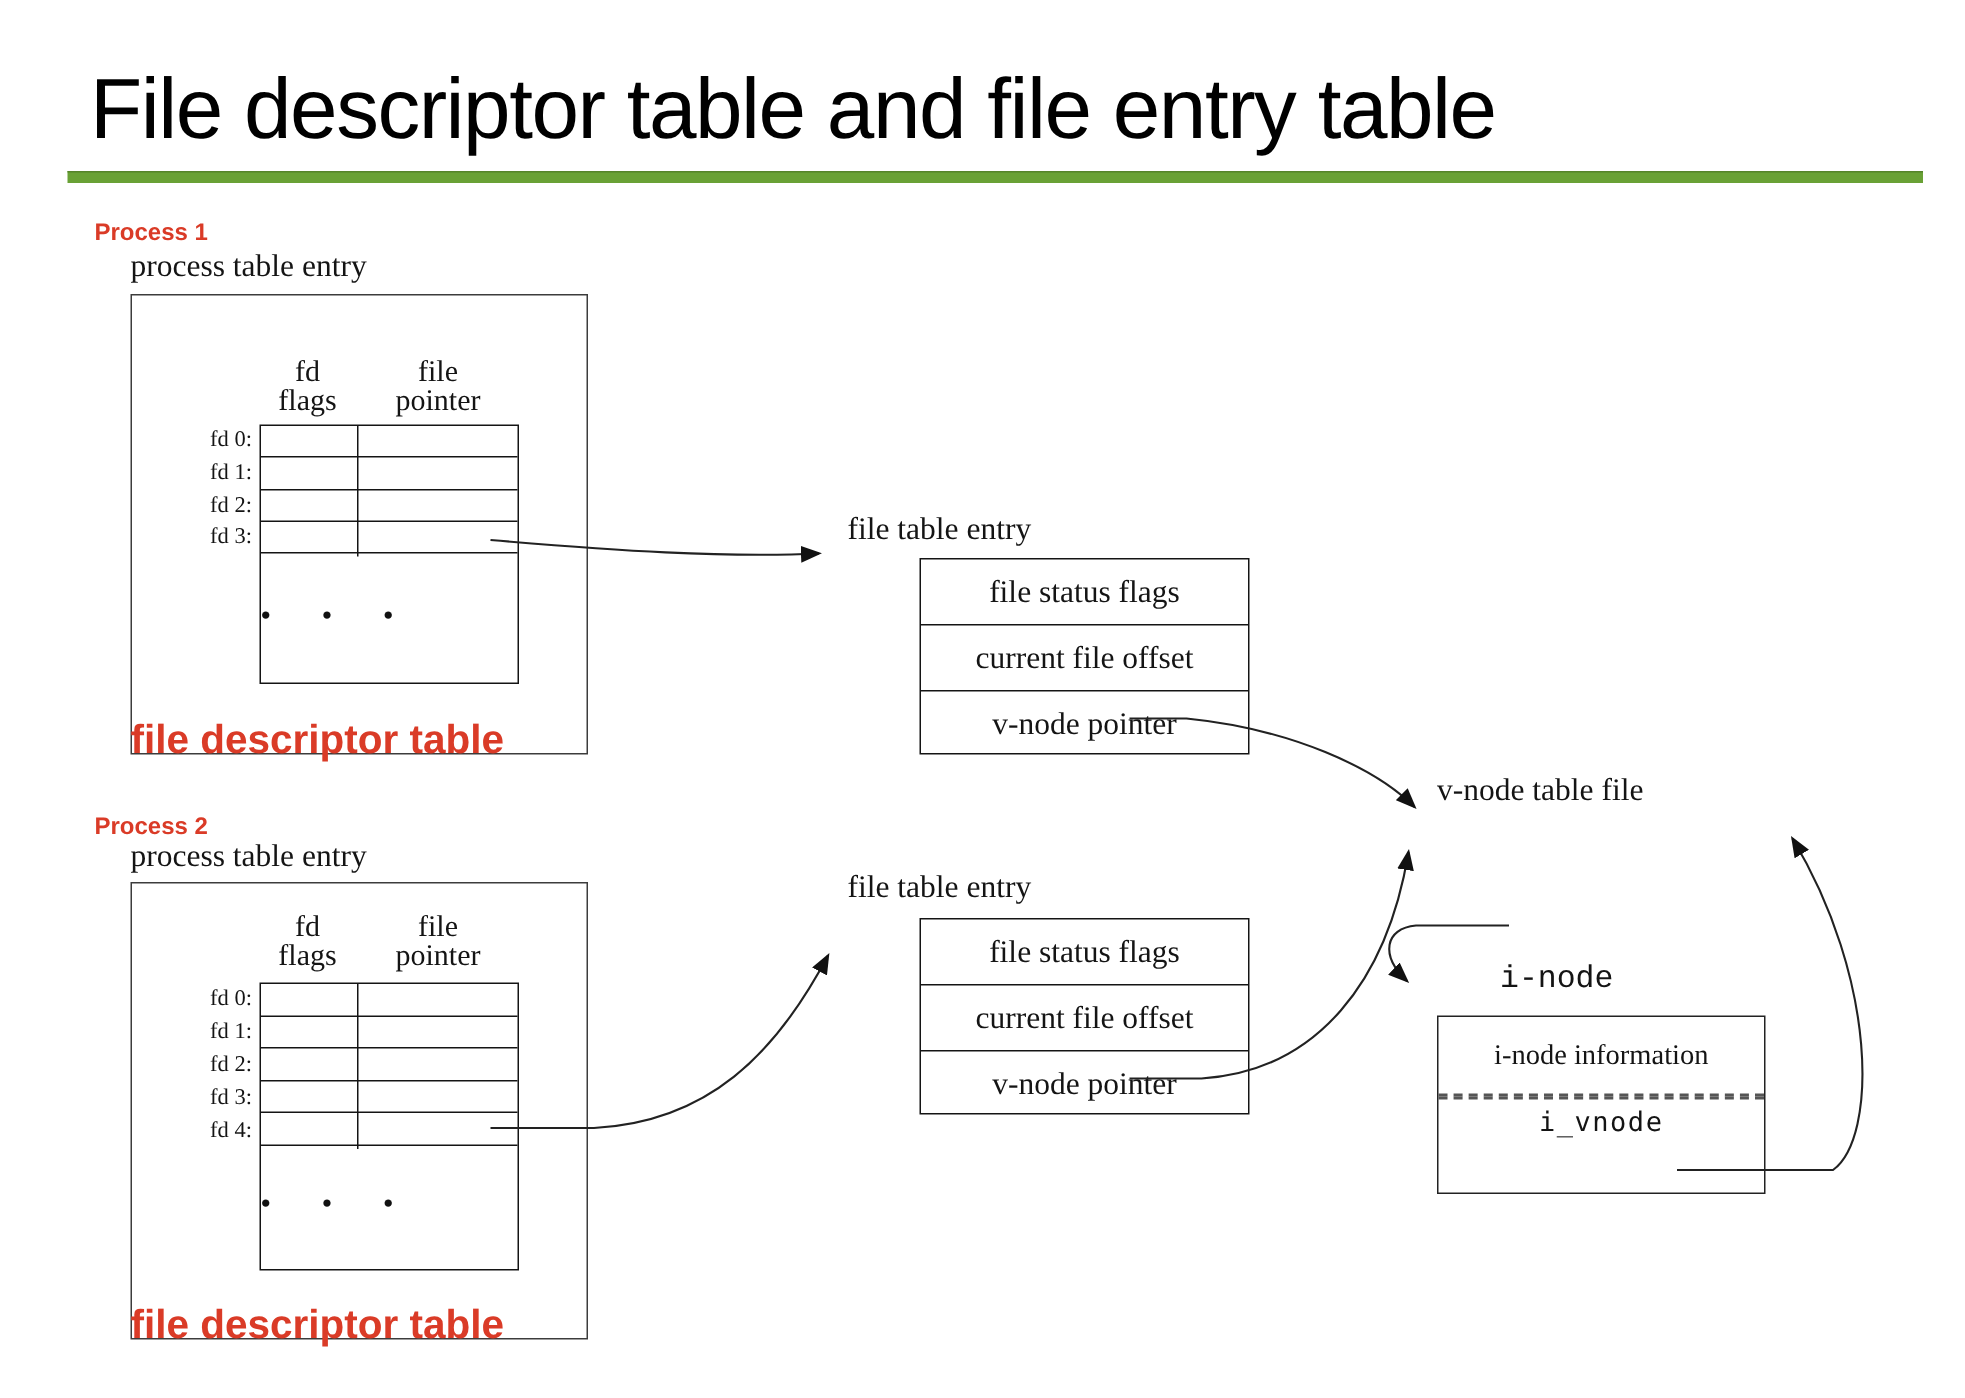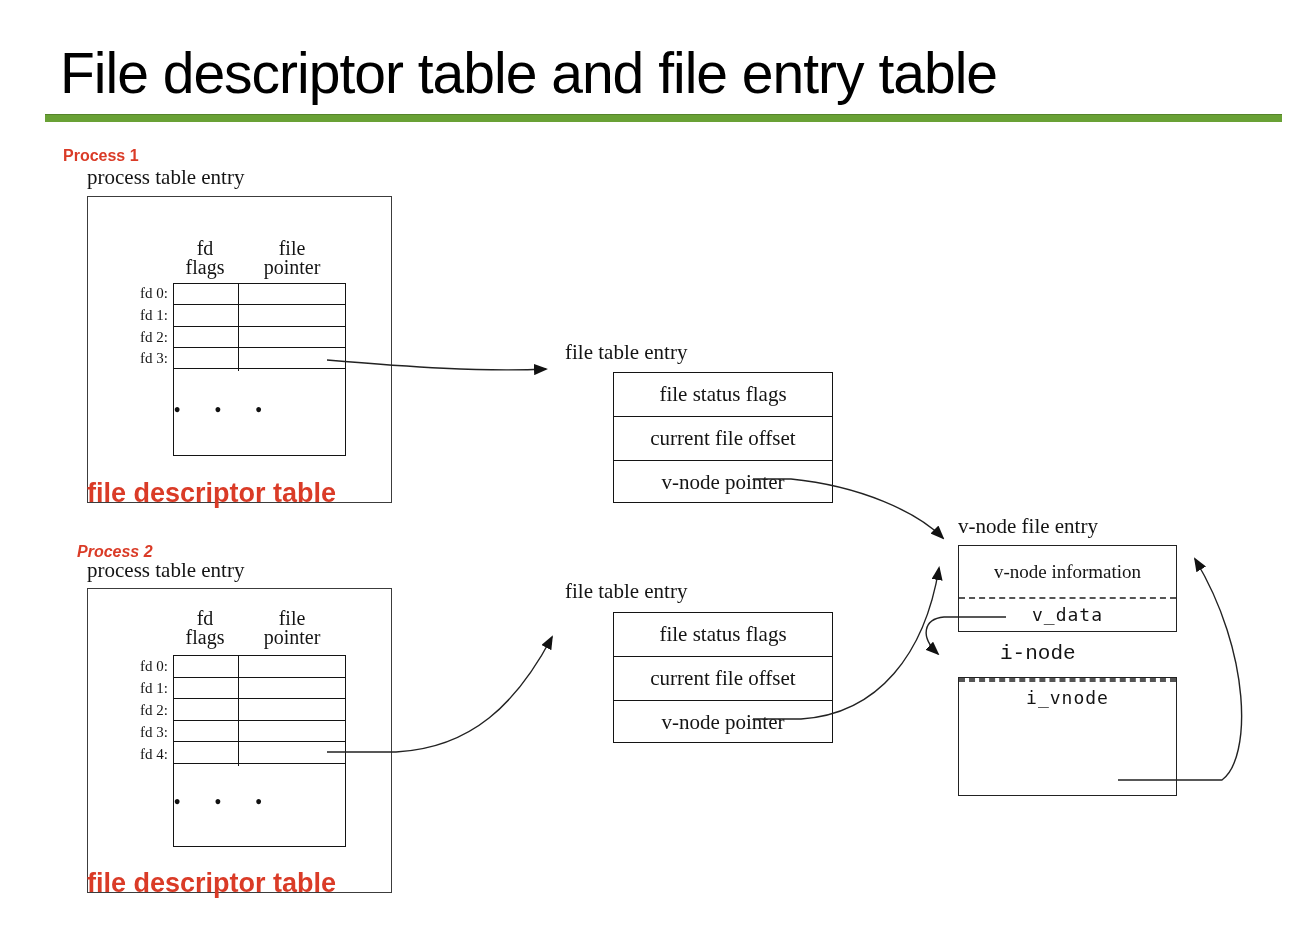--- a/index.html
+++ b/index.html
@@ -73,21 +73,21 @@
     <div class="fd-row" style="height:20.3px;"></div>
     <div class="fd-row" style="height:20.3px;"></div>
     <div class="fd-row" style="height:20.3px;"></div>
     <div class="fd-row" style="height:20.3px;"></div>
     <div class="abs vsep" style="left:63.5px;top:0;height:87px;"></div>
     <div class="dots center" style="line-height:83px;">• • •</div>
   </div>
 
   <div class="abs caption center sans" style="left:87px;top:462px;width:303px;">file descriptor table</div>
 
-  <div class="abs proc-label sans" style="left:77px;top:527px;font-style:italic;">Process 2</div>
+  <div class="abs proc-label sans" style="left:63px;top:527px;">Process 2</div>
   <div class="abs serif-title center" style="left:87px;top:558px;width:305px;">process table entry</div>
   <div class="abs outer-box" style="left:87px;top:588px;width:303px;height:303px;"></div>
 
   <div class="abs colhdr" style="left:175px;top:609px;width:60px;">
     <div>fd</div>
     <div>flags</div>
   </div>
   <div class="abs colhdr" style="left:252px;top:609px;width:80px;">
     <div>file</div>
     <div>pointer</div>
@@ -120,29 +120,25 @@
     <div class="ft-row last">v-node pointer</div>
   </div>
 
   <div class="abs serif-title center" style="left:565px;top:579px;width:220px;">file table entry</div>
   <div class="abs ft-box" style="left:565px;top:612px;width:218px;height:129px;">
     <div class="ft-row">file status flags</div>
     <div class="ft-row">current file offset</div>
     <div class="ft-row last">v-node pointer</div>
   </div>
 
-  <div class="abs serif-title center" style="left:958px;top:514px;width:219px;">v-node file entry</div>
-  <div class="abs vn-box" style="left:958px;top:545px;width:217px;height:85px;">
-    <div class="cell-text" style="line-height:51px;height:51px;">v-node information</div>
-    <div class="dashed"></div>
-    <div class="cell-text mono mono-field" style="line-height:32px;height:32px;">v_data</div>
-  </div>
+  <div class="abs serif-title center" style="left:958px;top:514px;width:219px;">v-node table file</div>
 
   <div class="abs serif-title center" style="left:1000px;top:642px;width:219px;font-family:Liberation Mono, monospace;">i-node</div>
   <div class="abs in-box" style="left:958px;top:677px;width:217px;height:117px;">
+    <div class="cell-text" style="line-height:51px;height:51px;">i-node information</div>
     <div class="dashed"></div>
     <div class="dashed"></div>
     <div class="cell-text mono mono-field" style="line-height:31px;height:31px;">i_vnode</div>
   </div>
 
   <svg class="arrows" width="1310" height="932" viewBox="0 0 1310 932">
     <defs>
       <marker id="arr" viewBox="0 0 10 8" refX="8.6" refY="4" markerWidth="10" markerHeight="8" orient="auto">
         <path d="M0,0 L10,4 L0,8 Z" fill="#111"></path>
       </marker>

